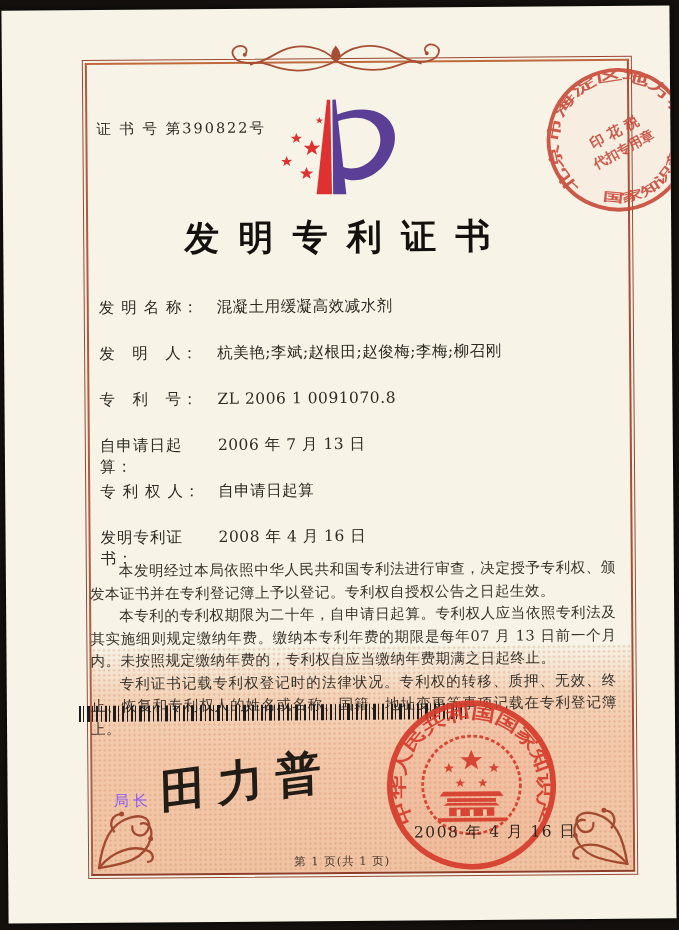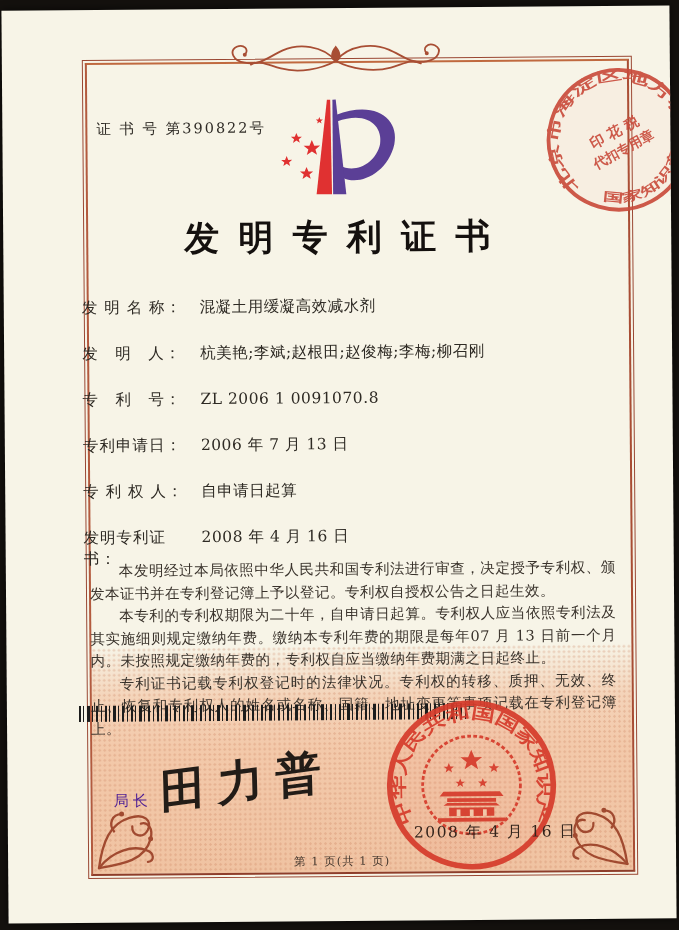--- a/index.html
+++ b/index.html
@@ -58,21 +58,21 @@
   .title {
     position:absolute; left:0; right:0; top:206px; text-align:center;
     font-size:35px; font-weight:700; color:#14100e;
     letter-spacing:.55em; text-indent:.55em;
   }
 
   
   .fields { position:absolute; left:78px; top:288px; right:64px; }
   .row { display:flex; align-items:baseline; height:30px; margin-bottom:16px;
          font-size:15.5px; color:#2e2a24; }
-  .row .lbl { flex:0 0 112px; letter-spacing:1px; }
+  .row .lbl { flex:0 0 112px; letter-spacing:1px;margin-left:17px; }
   .row .val { margin-left:6px; letter-spacing:.5px; }
 
   
   .paras { position:absolute; left:84px; right:58px; top:550px;
            font-size:14.5px; line-height:22.5px; color:#3a332c;
            text-align:justify; }
   .paras p { text-indent:2em; letter-spacing:.5px; }
 
   
   .barcode {
@@ -80,21 +80,21 @@
     background-image:repeating-linear-gradient(90deg,
       #1c1c1c 0px,#1c1c1c 2px, rgba(0,0,0,0) 2px,rgba(0,0,0,0) 4px,
       #1c1c1c 4px,#1c1c1c 5px, rgba(0,0,0,0) 5px,rgba(0,0,0,0) 8px,
       #1c1c1c 8px,#1c1c1c 11px, rgba(0,0,0,0) 11px,rgba(0,0,0,0) 13px,
       #1c1c1c 13px,#1c1c1c 14px, rgba(0,0,0,0) 14px,rgba(0,0,0,0) 17px,
       #1c1c1c 17px,#1c1c1c 19px, rgba(0,0,0,0) 19px,rgba(0,0,0,0) 22px,
       #1c1c1c 22px,#1c1c1c 23px, rgba(0,0,0,0) 23px,rgba(0,0,0,0) 26px);
   }
 
   
-  .commissioner { position:absolute; left:106px; top:782px; font-size:15px; color:#4c1d95; letter-spacing:4px; }
+  .commissioner { position:absolute; left:106px; top:782px; font-size:15px; color:#8b5cf6; letter-spacing:4px; }
   .signature {
     position:absolute; left:152px; top:742px;
     font-size:46px; font-weight:700; color:#221c17;
     letter-spacing:12px; transform:rotate(-7deg) skewX(-6deg);
   }
   .seal { position:absolute; left:370px; top:684px; width:188px; height:188px; opacity:.93; }
   .issue-date { position:absolute; left:406px; top:815px; font-size:15.5px; color:#33241c; letter-spacing:1.5px; }
   .page-footer { position:absolute; left:0; right:0; top:846px; text-align:center;
                  font-size:11.5px; color:#46392f; letter-spacing:1px; }
 </style>
@@ -182,21 +182,21 @@
       </div>
       <div class="row">
         <span class="lbl">发　明　人：</span>
         <span class="val">杭美艳;李斌;赵根田;赵俊梅;李梅;柳召刚</span>
       </div>
       <div class="row">
         <span class="lbl">专　利　号：</span>
         <span class="val">ZL 2006 1 0091070.8</span>
       </div>
       <div class="row">
-        <span class="lbl">专利申请日：</span>
+        <span class="lbl">自申请日起算：</span>
         <span class="val">2006 年 7 月 13 日</span>
       </div>
       <div class="row">
         <span class="lbl">专 利 权 人：</span>
         <span class="val">自申请日起算</span>
       </div>
       <div class="row">
         <span class="lbl">发明专利证书：</span>
         <span class="val">2008 年 4 月 16 日</span>
       </div>

